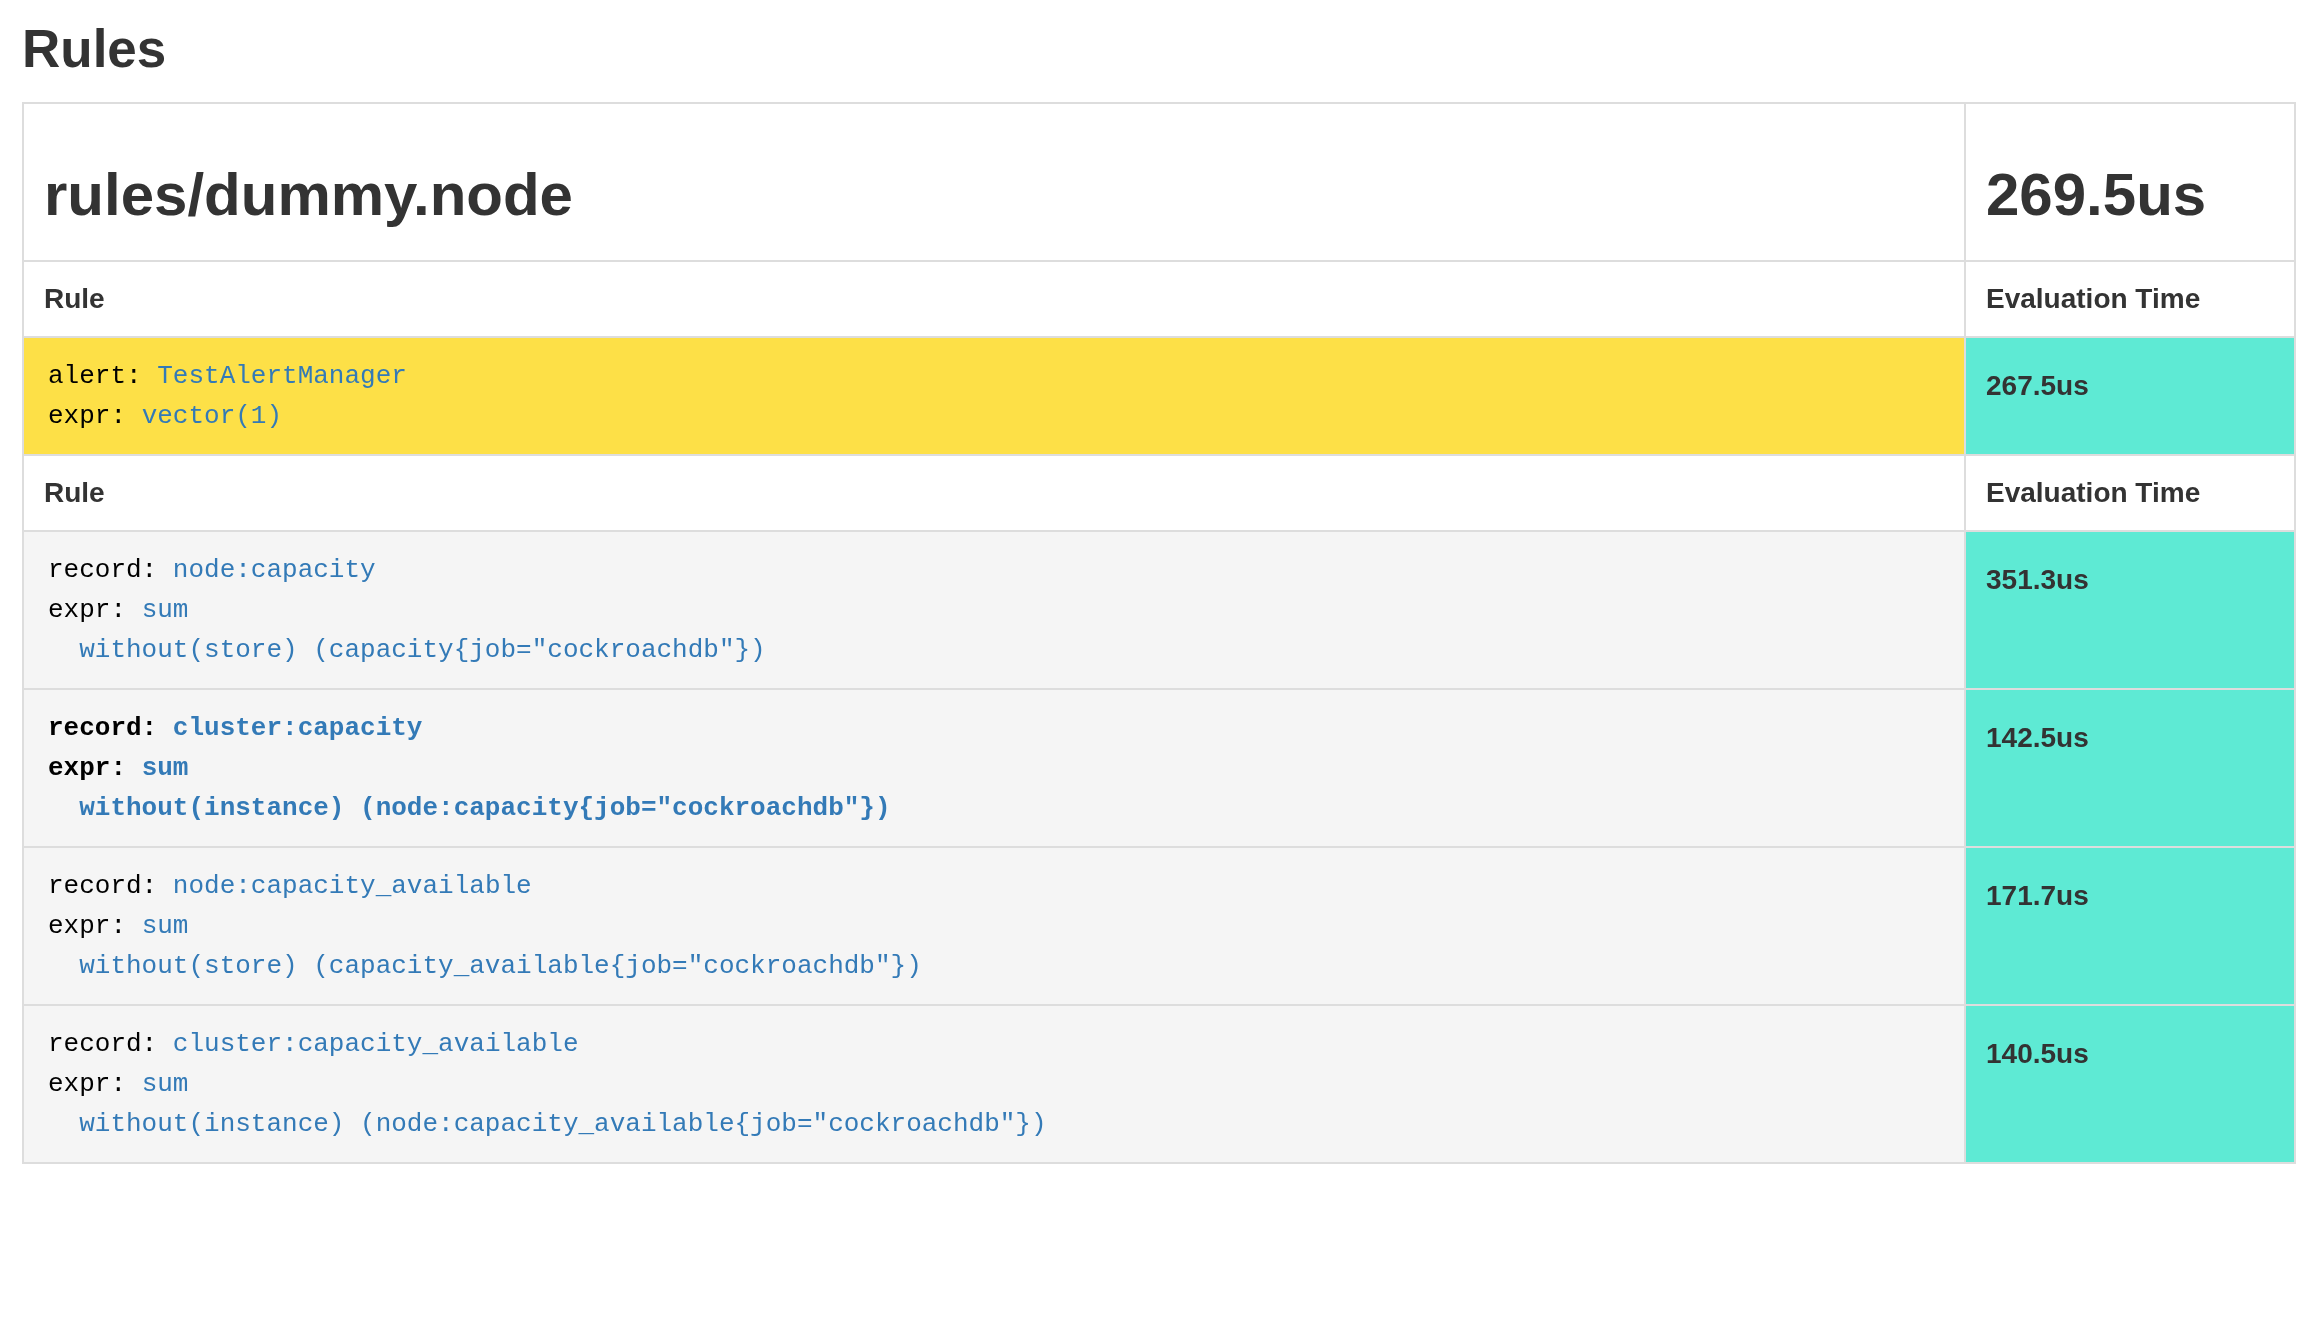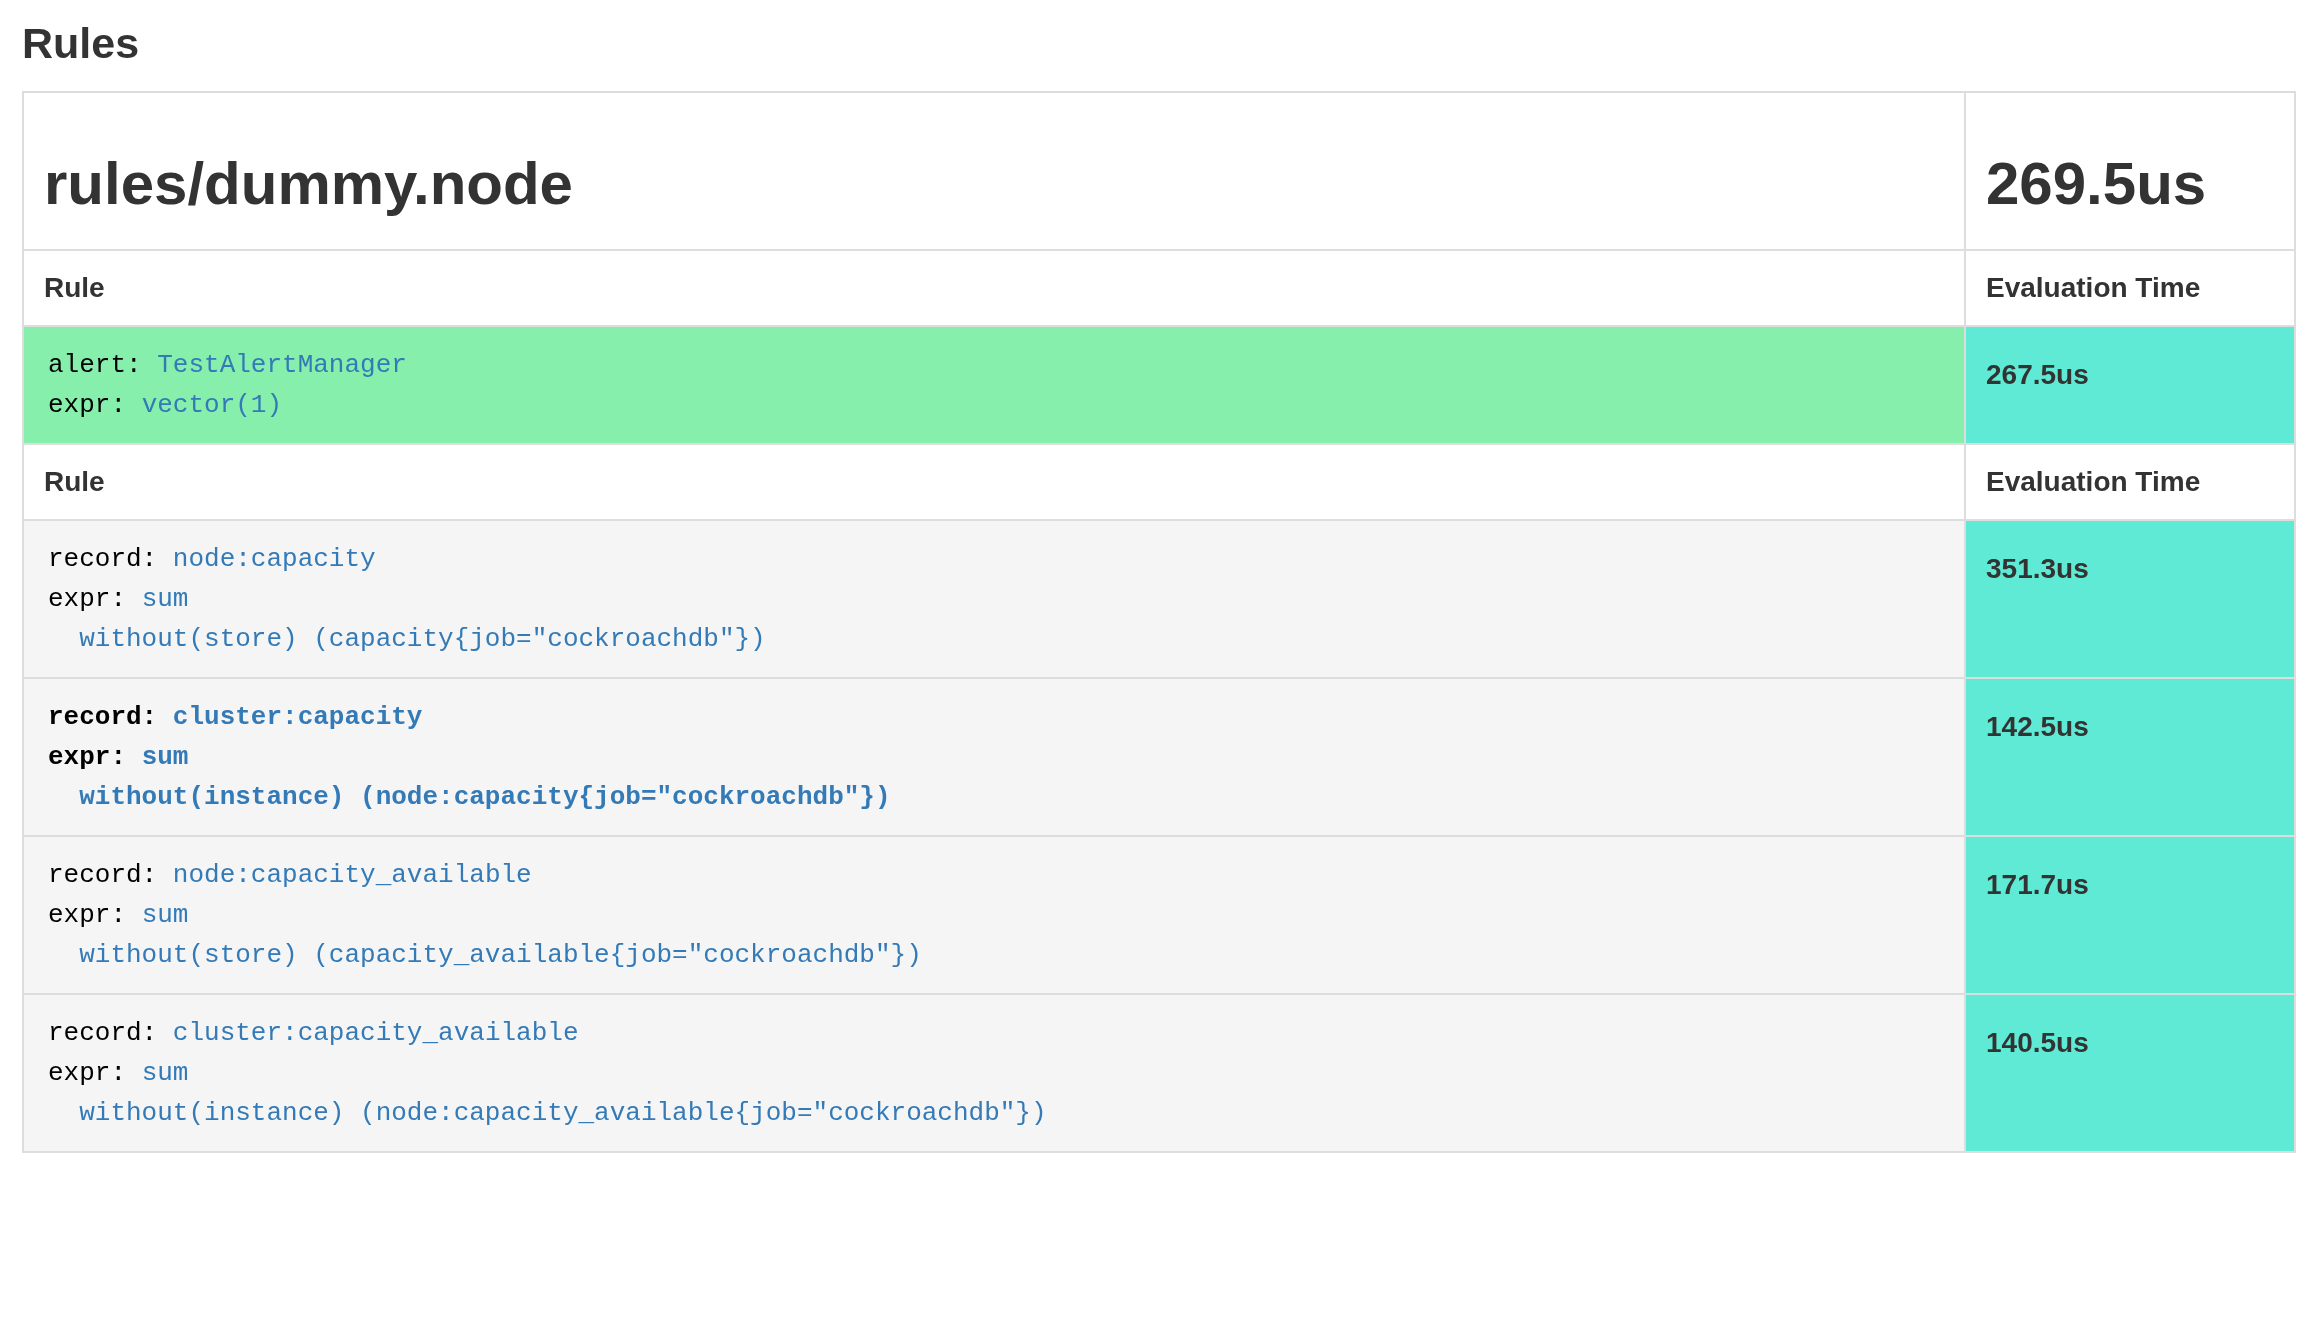--- a/index.html
+++ b/index.html
@@ -11,21 +11,21 @@
     overflow: hidden;
   }
   body {
     font-family: "Liberation Sans", "DejaVu Sans", sans-serif;
     color: #333333;
   }
   .container {
     padding: 0 22px;
   }
   h1.page-title {
-    font-size: 43px;
+    font-size: 53px;
     line-height: 1.1;
     font-weight: 700;
     color: #333333;
     margin: 20px 0 24px 0;
   }
   table.rules-table {
     border-collapse: collapse;
     table-layout: fixed;
     width: 2272px;
     background: #ffffff;
@@ -98,21 +98,21 @@
           </td>
           <td class="group-header-cell">
             <h2 class="group-title">269.5us</h2>
           </td>
         </tr>
         <tr class="label-row">
           <td class="label-cell">Rule</td>
           <td class="label-cell">Evaluation Time</td>
         </tr>
         <tr class="rule-row">
-          <td class="rule-cell" style="background: #86efac; margin-left: 32px;"><span class="kw">alert:</span> <a class="rule-link" style="color: rgb(51, 122, 183);">TestAlertManager</a>
+          <td class="rule-cell" style="background: #fde047; margin-left: 32px;"><span class="kw">alert:</span> <a class="rule-link" style="color: rgb(51, 122, 183);">TestAlertManager</a>
 <span class="kw">expr:</span> <a class="rule-link" style="color: rgb(51, 122, 183);">vector(1)</a></td>
           <td class="value-cell">267.5us</td>
         </tr>
         <tr class="label-row">
           <td class="label-cell">Rule</td>
           <td class="label-cell">Evaluation Time</td>
         </tr>
         <tr class="rule-row">
           <td class="rule-cell" style="background: rgb(245, 245, 245);"><span class="kw">record:</span> <a class="rule-link" style="color: rgb(51, 122, 183);">node:capacity</a>
 <span class="kw">expr:</span> <a class="rule-link" style="color: rgb(51, 122, 183);">sum

